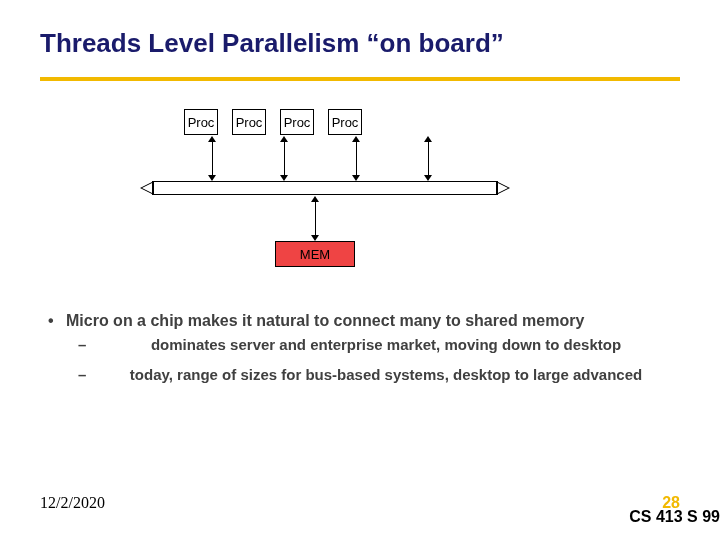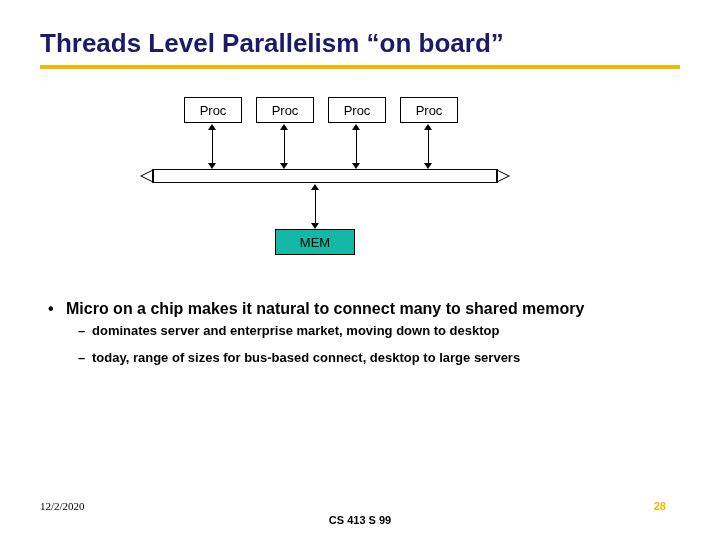--- a/index.html
+++ b/index.html
@@ -11,42 +11,42 @@
     position: relative;
     overflow: hidden;
   }
   .slide {
     padding: 28px 40px 0 40px;
   }
   .title {
     font-size: 26px;
     font-weight: bold;
     color: #1a1b6b;
-    margin-bottom: 6px;
+    margin-bottom: 18px;
   }
   .rule {
     height: 4px;
     background: #f2b900;
     margin-bottom: 28px;
   }
   .diagram {
     position: relative;
     width: 430px;
     height: 190px;
     margin-left: 100px;
   }
   .proc-row {
     position: absolute;
     top: 0;
     left: 44px;
     display: flex;
     gap: 14px;
   }
   .proc {
-    width: 58px;
+    width: 34px;
     height: 26px;
     border: 1px solid #000;
     display: flex;
     align-items: center;
     justify-content: center;
     font-size: 13px;
     background: #fff;
   }
   .bus {
     position: absolute;
@@ -99,58 +99,59 @@
     position: absolute;
     top: 132px;
     left: 135px;
     width: 80px;
     height: 26px;
     border: 1px solid #000;
     display: flex;
     align-items: center;
     justify-content: center;
     font-size: 13px;
-    background: #14b8a6;
+    background: #ef4444;
   }
   .bullets {
     margin-top: 12px;
     font-size: 16px;
     font-weight: bold;
-    color: #000000;
+    color: #404040;
   }
   .bullets ul { list-style: none; }
   .b1 { padding-left: 26px; position: relative; margin-bottom: 2px; line-height: 1.25;}
   .b1::before { content: "•"; position: absolute; left: 8px; }
   .sub {
     font-weight: bold;
-    font-size: 13px;
+    font-size: 15px;
     padding-left: 52px;
     position: relative;
     margin: 4px 0 10px 0;
     line-height: 1.3;
+    text-align: center;
   }
   .sub::before { content: "–"; position: absolute; left: 38px; }
   .footer {
     position: absolute;
     bottom: 14px;
     left: 0;
     width: 720px;
-    text-align: center;
-    font-size: 11px;
+    text-align: right;
+    font-size: 16px;
     color: #000;
   }
   .footer .date {
     position: absolute;
     left: 40px;
     bottom: 14px;
     font-family: "Times New Roman", serif;
   }
   .footer .pg {
     position: absolute;
-    right: 54px;
+    right: 40px;
     bottom: 14px;
     color: #f2b900;
     font-weight: bold;
   }
   .footer .course { font-weight: bold; }
 </style>
 </head>
 <body>
 
 <div class="slide">
@@ -192,21 +193,21 @@
     <div class="v-up" style="left:171px; top:87px;"></div>
     <div class="v-down" style="left:171px; top:126px;"></div>
 
     <div class="mem">MEM</div>
   </div>
 
   <div class="bullets">
     <ul>
       <li class="b1">Micro on a chip makes it natural to connect many to shared memory</li>
       <li class="sub">dominates server and enterprise market, moving down to desktop</li>
-      <li class="sub">today, range of sizes for bus-based connect, desktop to large servers</li>
+      <li class="sub">today, range of sizes for bus-based systems, desktop to large advanced</li>
     </ul>
   </div>
 </div>
 
 <div class="footer">
   <span class="date">12/2/2020</span>
   <div>
     <span class="course">CS 413 S 99</span><br>
   </div>
   <span class="pg">28</span>

